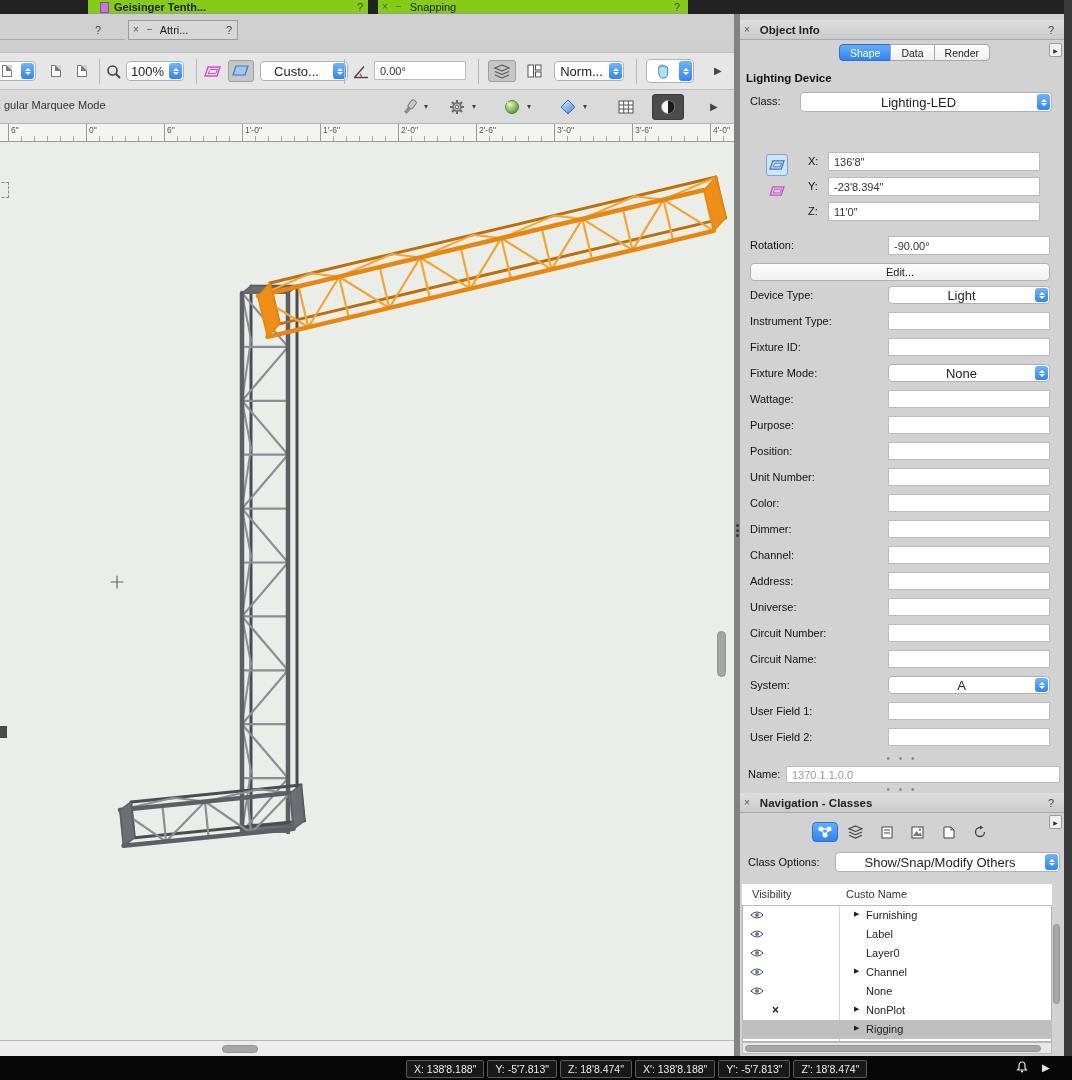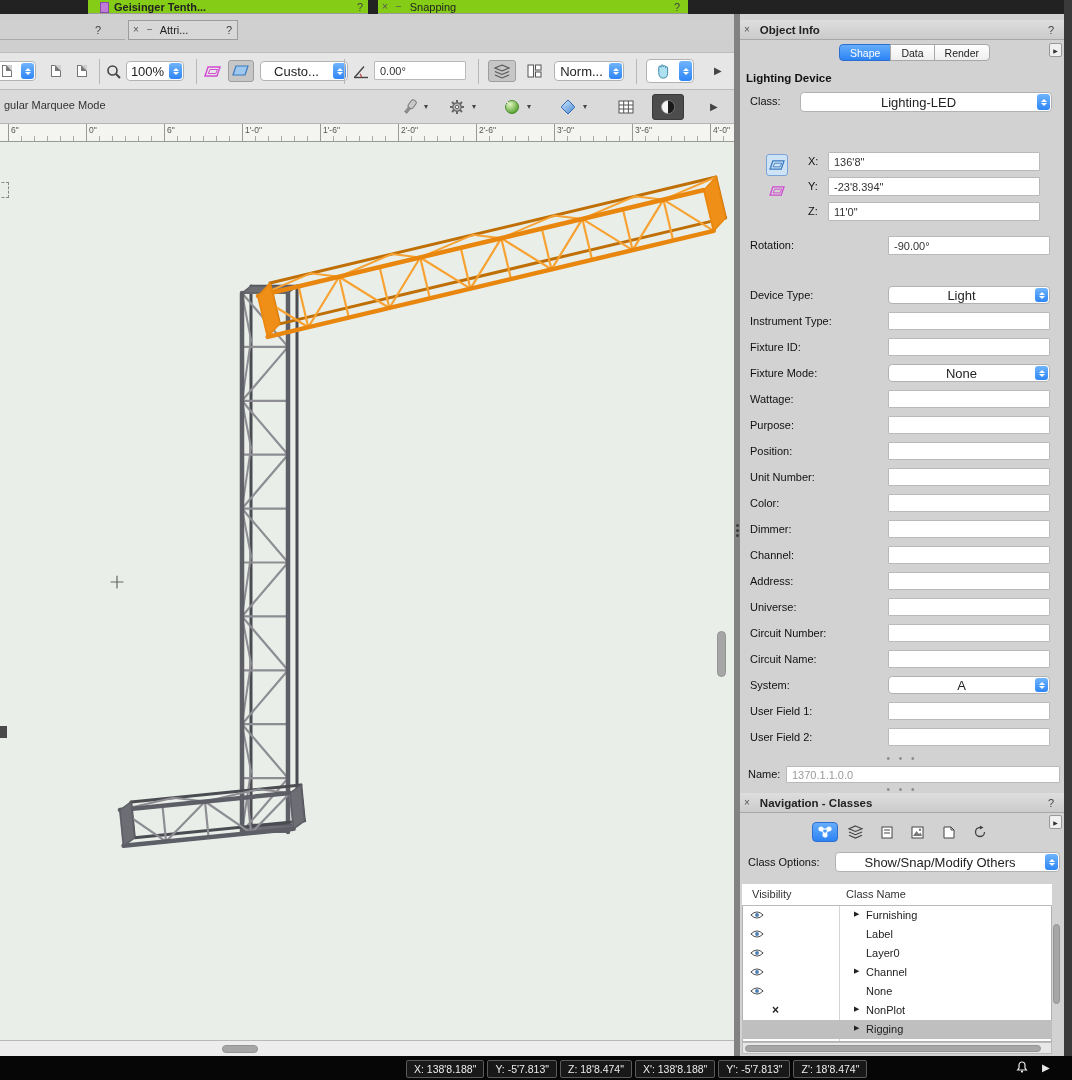--- a/index.html
+++ b/index.html
@@ -517,20 +517,21 @@
   </div>
   <div class="oi-row" style="top:188px">
     <span class="oi-label" style="left:68px">Z:</span>
     <span class="tfield" style="position:absolute;left:88px;top:0;width:212px">11'0"</span>
   </div>
 
   <div class="oi-row" style="top:222px">
     <span class="oi-label">Rotation:</span>
     <span class="tfield oi-ctl">-90.00°</span>
   </div>
+  <div style="position:absolute;left:10px;top:249px;width:300px;height:18px;background:linear-gradient(#fdfdfd,#f0f0f0);border:1px solid #b0b0b0;border-radius:4px;font-size:11px;color:#222;text-align:center;line-height:17px">Edit...</div>
 
   <div id="oi-fields">
       <div class="oi-row" style="top: 272px;">
     <span class="oi-label">Device Type:</span>
 
     <span class="dd oi-ctl" style="height:18px">
       <span class="val">Light</span>
       <span class="stepper">
             <i class="up"></i>
             <i class="dn"></i>
@@ -710,21 +711,21 @@
           <i class="dn"></i>
         </span>
     </span>
   </div>
 
   <div id="nav-table">
       <div class="coldiv"></div>
     </div>
   <div id="nav-head">
     <span style="position:absolute;left:10px;top:4px">Visibility</span>
-    <span style="position:absolute;left:104px;top:4px">Class Name</span>
+    <span style="position:absolute;left:104px;top:4px">Custo Name</span>
   </div>
   <div id="nav-rows">
       <div class="nav-row" style="top: 892px;">
     <span class="vis-eye">
       <svg width="14" height="10" viewBox="0 0 16 10">
             <path d="M1 5 Q8 -2 15 5 Q8 12 1 5 Z" fill="#fff" stroke="#333" stroke-width="1"></path>
             <circle cx="8" cy="5" r="2.2" fill="#4a7fb5"></circle>
           </svg>
     </span>
 

